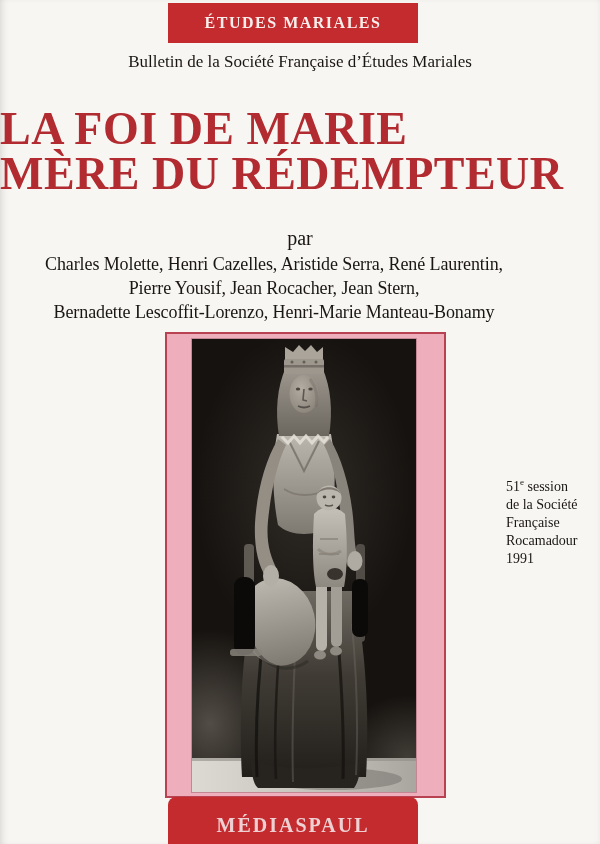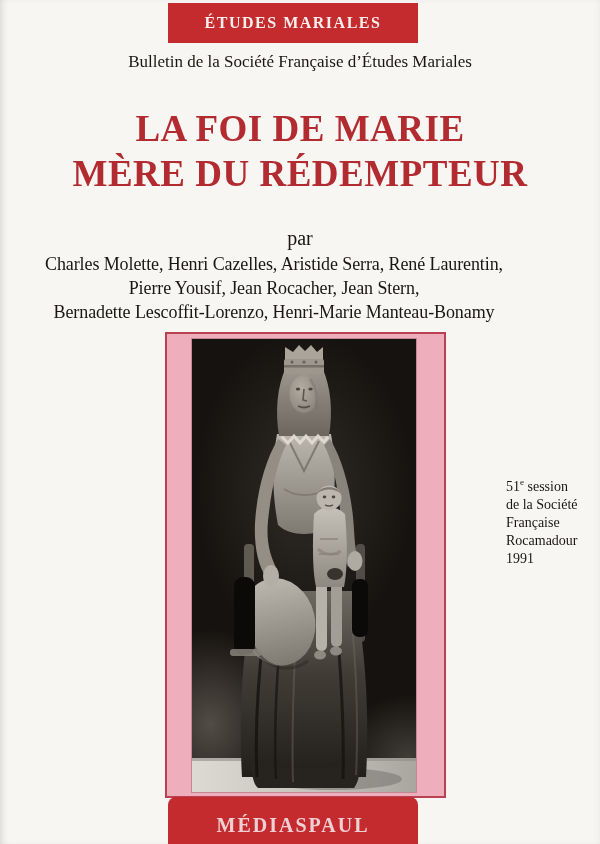--- a/index.html
+++ b/index.html
@@ -22,22 +22,22 @@
   }
   .publisher-name{
     color:var(--publisher-text,#eed0d3); font-weight:bold; font-size:20px; letter-spacing:2px;
     margin-top:-4px;
   }
   .subtitle{
     position:absolute; top:52px; left:0; width:600px; text-align:center;
     font-size:17px; color:var(--body-text,#191613);
   }
   .title{
-    position:absolute; top:106px; left:0; width:600px; margin:0; text-align:center;
-    color:var(--title-red,#b22b30); font-size:37px; line-height:45px; font-weight:bold;
+    position:absolute; top:106px; left:0; width:600px; margin:0; text-align:left;
+    color:var(--title-red,#b22b30); font-size:46px; line-height:45px; font-weight:bold;
     letter-spacing:.5px;
   }
   .title span{display:block;}
   .par{
     position:absolute; top:227px; left:0; width:600px; text-align:center;
     font-size:20px; color:var(--body-text,#191613);
   }
   .authors{
     position:absolute; top:252px; left:0; width:548px; text-align:center;
     font-size:18px; line-height:24px; color:var(--body-text,#191613); letter-spacing:-0.1px;

